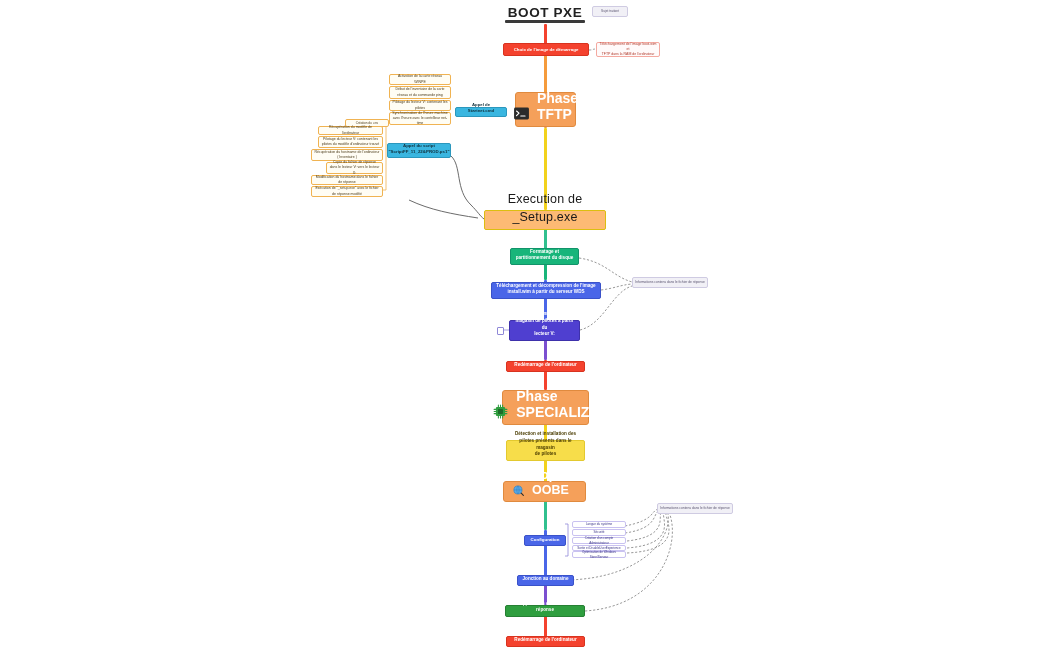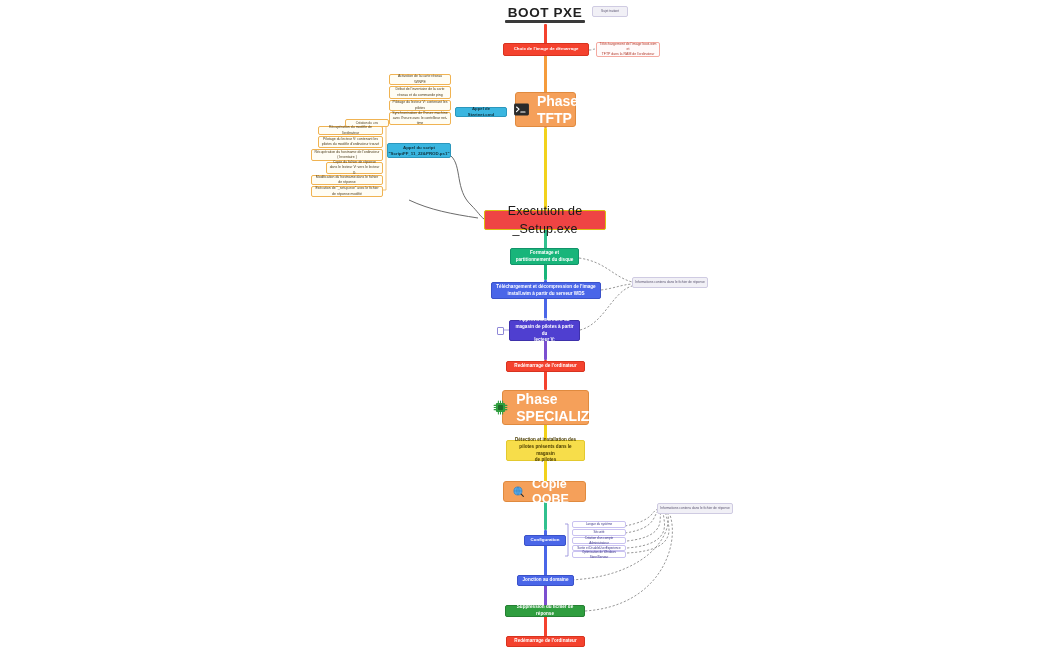--- a/index.html
+++ b/index.html
@@ -2,42 +2,42 @@
 <html><head>
 <meta charset="utf-8">
 <style>
   html,body{margin:0;padding:0;background:#ffffff;}
   body{width:1050px;height:650px;position:relative;overflow:hidden;
        font-family:"Liberation Sans", sans-serif;color:#222;}
   .canvas{position:absolute;inset:0;}
   svg.links{position:absolute;left:0;top:0;width:1050px;height:650px;pointer-events:none;}
 
   .node{position:absolute;box-sizing:border-box;text-align:center;
-        display:flex;align-items:center;justify-content:center;}
+        display:flex;align-items:flex-end;justify-content:center;}
 
   
   .title{font-size:13.5px;font-weight:bold;letter-spacing:.6px;color:#222;}
   .title-rule{position:absolute;background:#3a3a3a;height:3px;border-radius:1px;}
 
   
   .phase{background:#f5a05a;border:1px solid #e08a3e;border-radius:3px;
          color:#fff;font-size:14px;line-height:1.15;gap:7px;padding:4px 8px;}
   .phase .ph-txt{text-align:left;font-weight:700;}
   .phase .ico{width:17px;height:17px;flex:0 0 auto;display:block;}
 
   
   .box{border-radius:2px;font-size:4.6px;line-height:1.45;padding:2px 3px;
        color:#fff;font-weight:bold;}
   .box.red{background:#f4422e;border:1px solid #d8331f;}
   .box.green{background:#18b57a;border:1px solid #12936a;}
   .box.green2{background:#2f9e3f;border:1px solid #268033;}
   .box.blue{background:#4a66e8;border:1px solid #3a52c9;}
   .box.indigo{background:#4f3fd0;border:1px solid #3e31ab;}
   .box.teal{background:#3ab6e0;border:1px solid #2b97bd;color:#10303c;}
-  .box.yellowbig{background:#ef4444;border:1px solid #dcbe10;color:#1a1a1a;
+  .box.yellowbig{background:#fdba74;border:1px solid #dcbe10;color:#1a1a1a;
                  font-size:12.5px;font-weight:400;letter-spacing:.2px;padding:3px 7px;}
   .box.yellowsoft{background:#f7dd4a;border:1px solid #e3c92f;color:#4a3c00;}
 
   
   .note{position:absolute;box-sizing:border-box;background:#fffdf4;
         border:1px solid #f0b352;border-radius:2px;color:#4a3a18;
         font-size:3.5px;line-height:1.5;padding:1.5px 2px;text-align:center;
         display:flex;align-items:center;justify-content:center;}
   .note.plain{background:#ffffff;border-color:#c9c2f0;color:#3a3488;}
   .note.callout{background:#fffafa;border:1px solid #f4a9a0;color:#b03a2b;}

